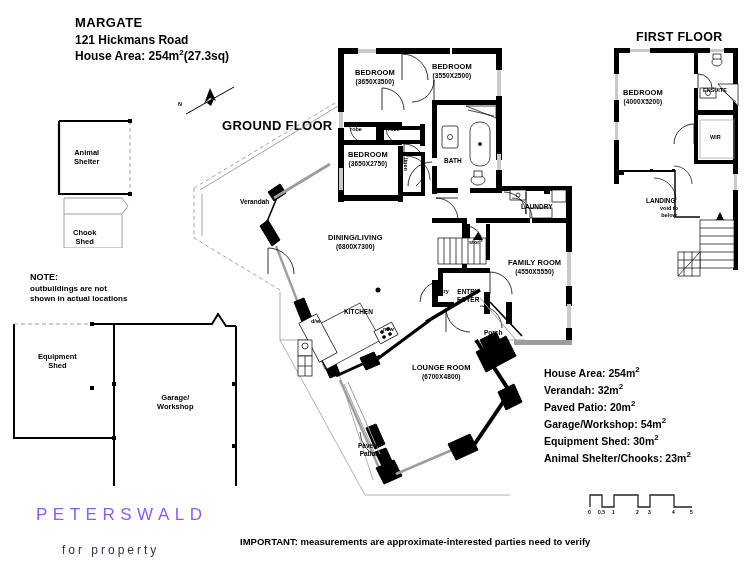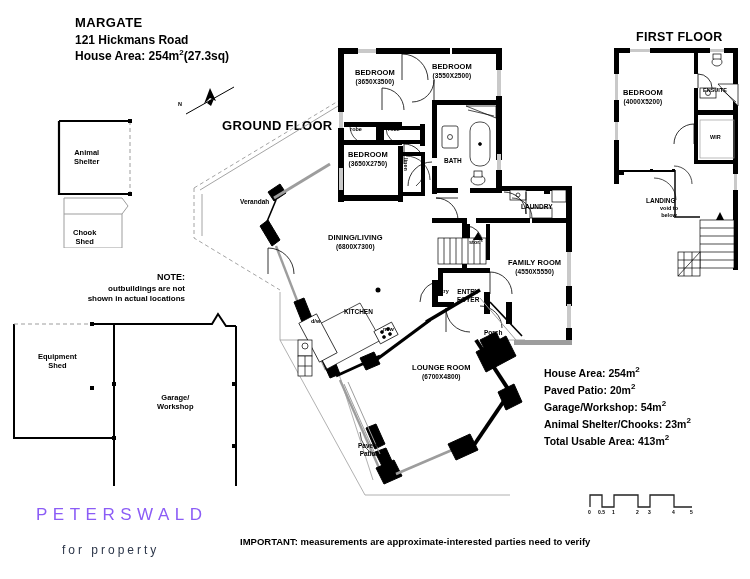--- a/index.html
+++ b/index.html
@@ -14,21 +14,21 @@
 
   #ground-floor-label{left:222px;top:118px;font-size:13px;font-weight:bold;letter-spacing:.3px;}
   #first-floor-label{left:636px;top:30px;font-size:12.5px;font-weight:bold;letter-spacing:.3px;}
 
   .rmlabel{font-size:7.5px;font-weight:bold;text-align:center;line-height:1.25;letter-spacing:.1px;white-space:nowrap;}
   .rmlabel .dim{font-size:6.5px;}
   .small{font-size:6.5px;font-weight:bold;text-align:center;}
   .tiny{font-size:5.5px;font-weight:bold;text-align:center;}
   .plain{font-size:7.5px;font-weight:bold;text-align:center;line-height:1.3;}
 
-  #note{left:30px;top:272px;width:155px;font-size:8px;font-weight:bold;text-align:right;line-height:1.3;}
+  #note{left:30px;top:272px;width:155px;font-size:8px;font-weight:bold;text-align:left;line-height:1.3;}
   #note .hd{font-size:9px;}
 
   #areas{left:544px;top:364px;font-size:10.5px;font-weight:bold;line-height:1.47;}
   #areas div{white-space:nowrap;}
 
   #logo{left:36px;top:505px;width:200px;}
   #logo .brand{font-size:17px;letter-spacing:5.5px;color:#8b5cf6;font-weight:400;}
   #logo .sub{font-size:12px;letter-spacing:3px;color:#2c3649;margin-top:18px;margin-left:26px;font-weight:400;}
 
   #disclaimer{left:228px;top:536px;font-size:9.5px;font-weight:bold;white-space:nowrap;padding-left:12px;}
@@ -468,24 +468,25 @@
 </div>
 <div class="abs plain" style="left:38px;top:352px;line-height:1.25;">
   <span>Equipment</span><br><span>Shed</span>
 </div>
 <div class="abs plain" style="left:157px;top:393px;line-height:1.25;">
   <span>Garage/</span><br><span>Workshop</span>
 </div>
 
 <div class="abs" id="areas">
   <div><span>House Area: 254m</span><sup>2</sup></div>
+  <div><span>Verandah: 32m</span><sup>2</sup></div>
   <div><span>Paved Patio: 20m</span><sup>2</sup></div>
   <div><span>Garage/Workshop: 54m</span><sup>2</sup></div>
+  <div><span>Equipment Shed: 30m</span><sup>2</sup></div>
   <div><span>Animal Shelter/Chooks: 23m</span><sup>2</sup></div>
-  <div><span>Total Usable Area: 413m</span><sup>2</sup></div>
 </div>
 
 <div class="abs" id="scalebar">
   <svg width="106" height="22" viewBox="0 0 106 22">
     <path d="M2,18 L2,6 L14,6 L14,18 L26,18 L26,6 L50,6 L50,18 L62,18 L62,6 L86,6 L86,18 L104,18" stroke="#222" stroke-width="1.3" fill="none"></path>
   </svg>
   <span class="sc-num" style="left:0px;top:20px;">0</span>
   <span class="sc-num" style="left:10px;top:20px;">0.5</span>
   <span class="sc-num" style="left:24px;top:20px;">1</span>
   <span class="sc-num" style="left:48px;top:20px;">2</span>

